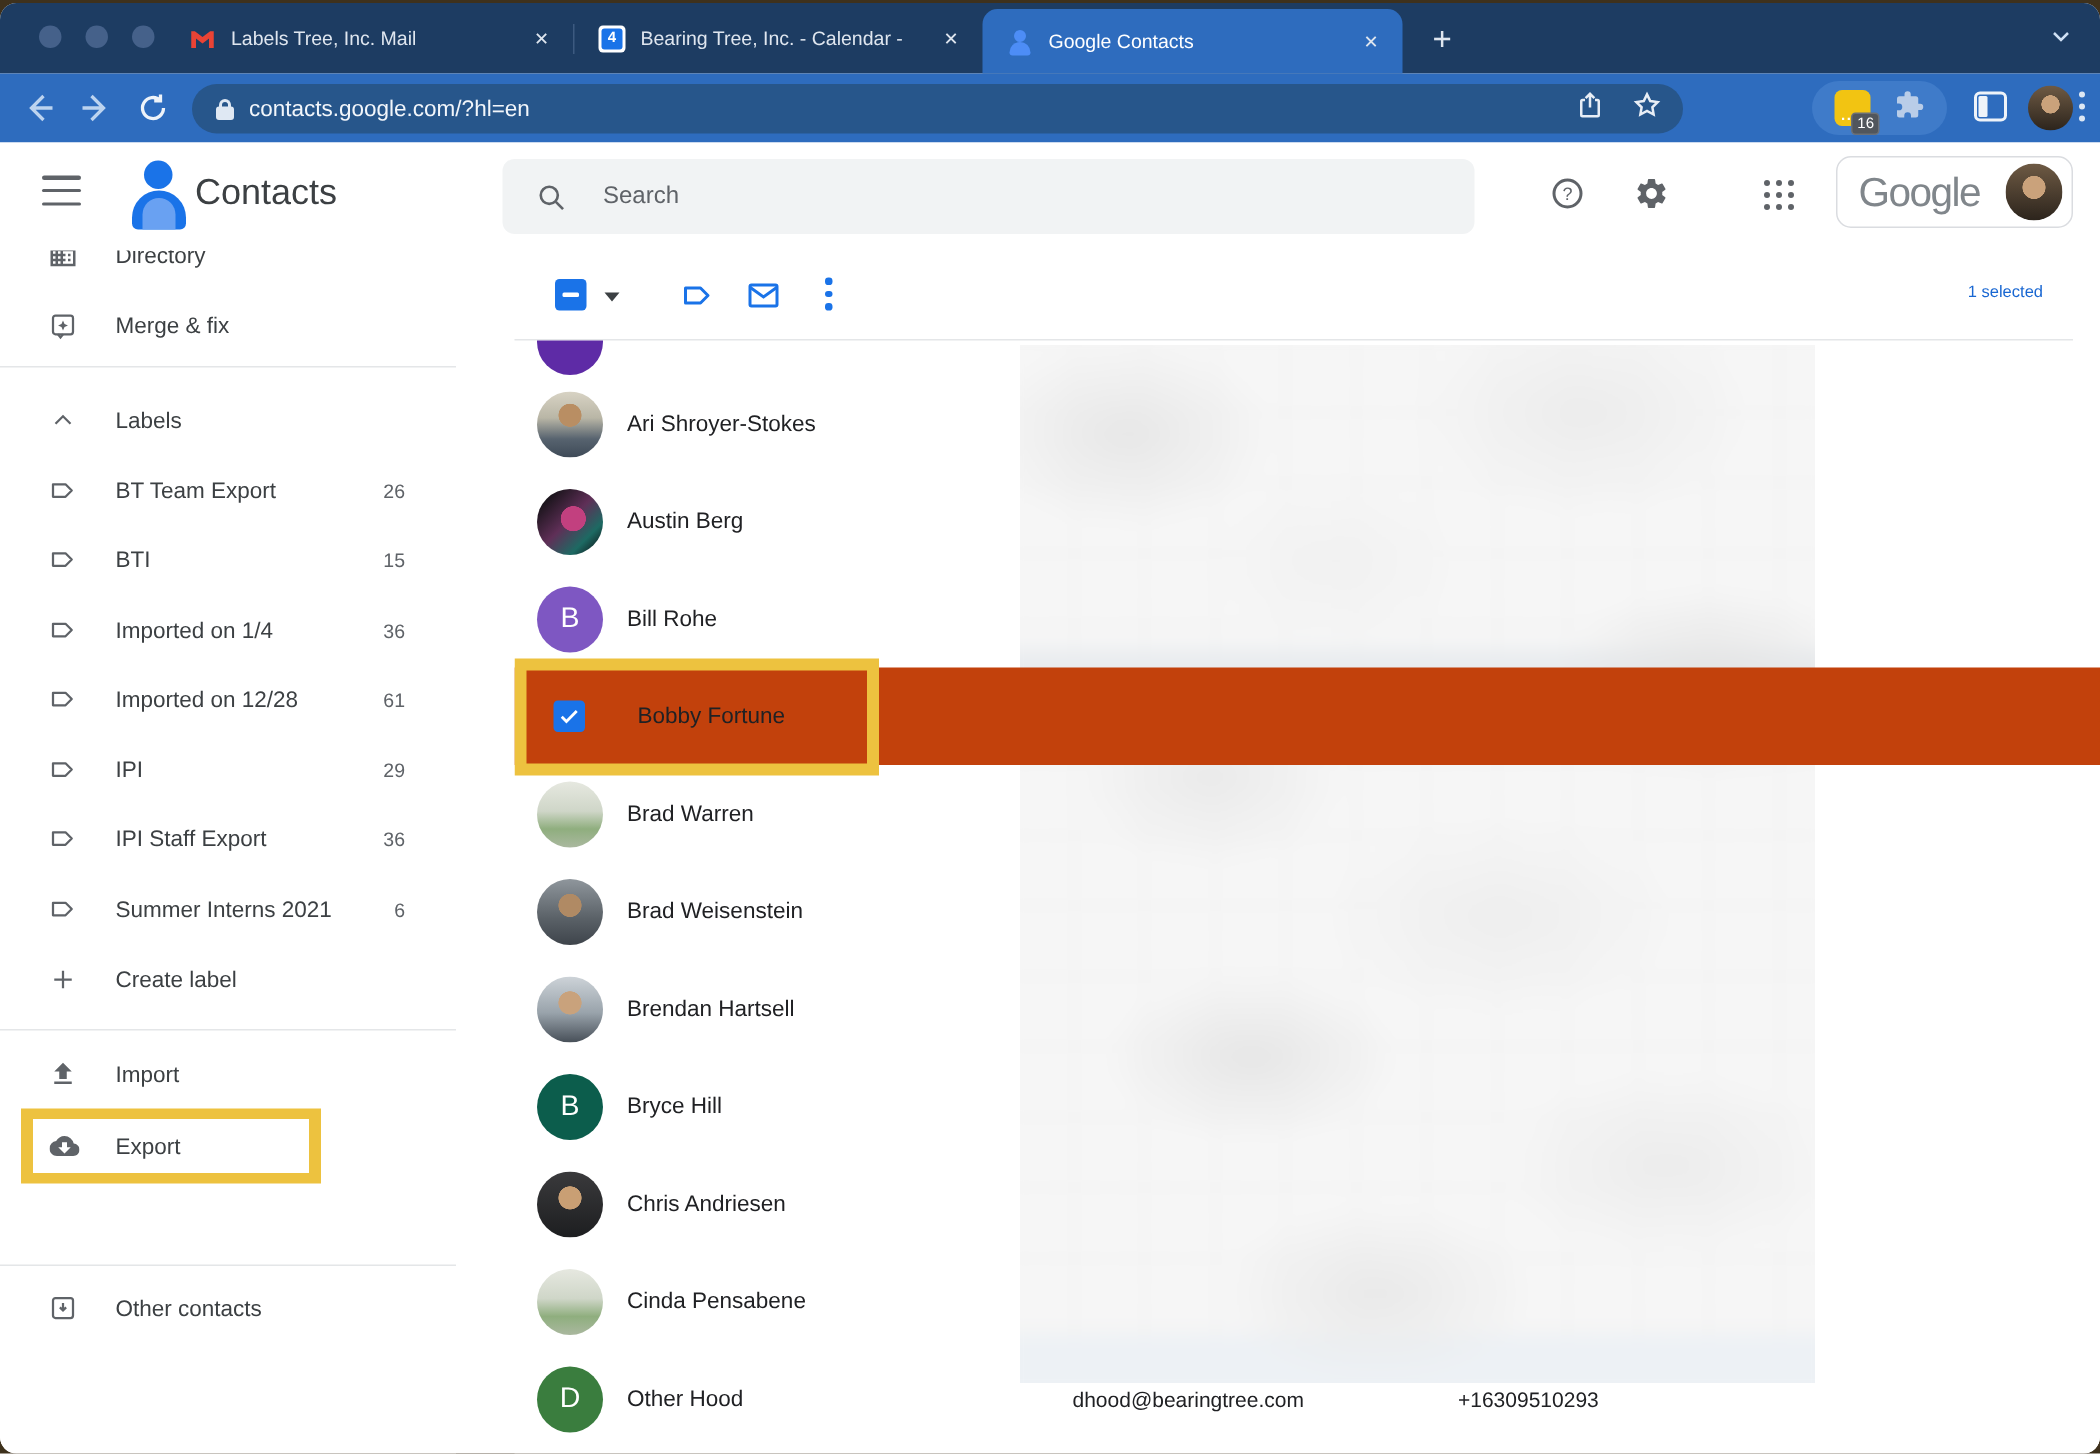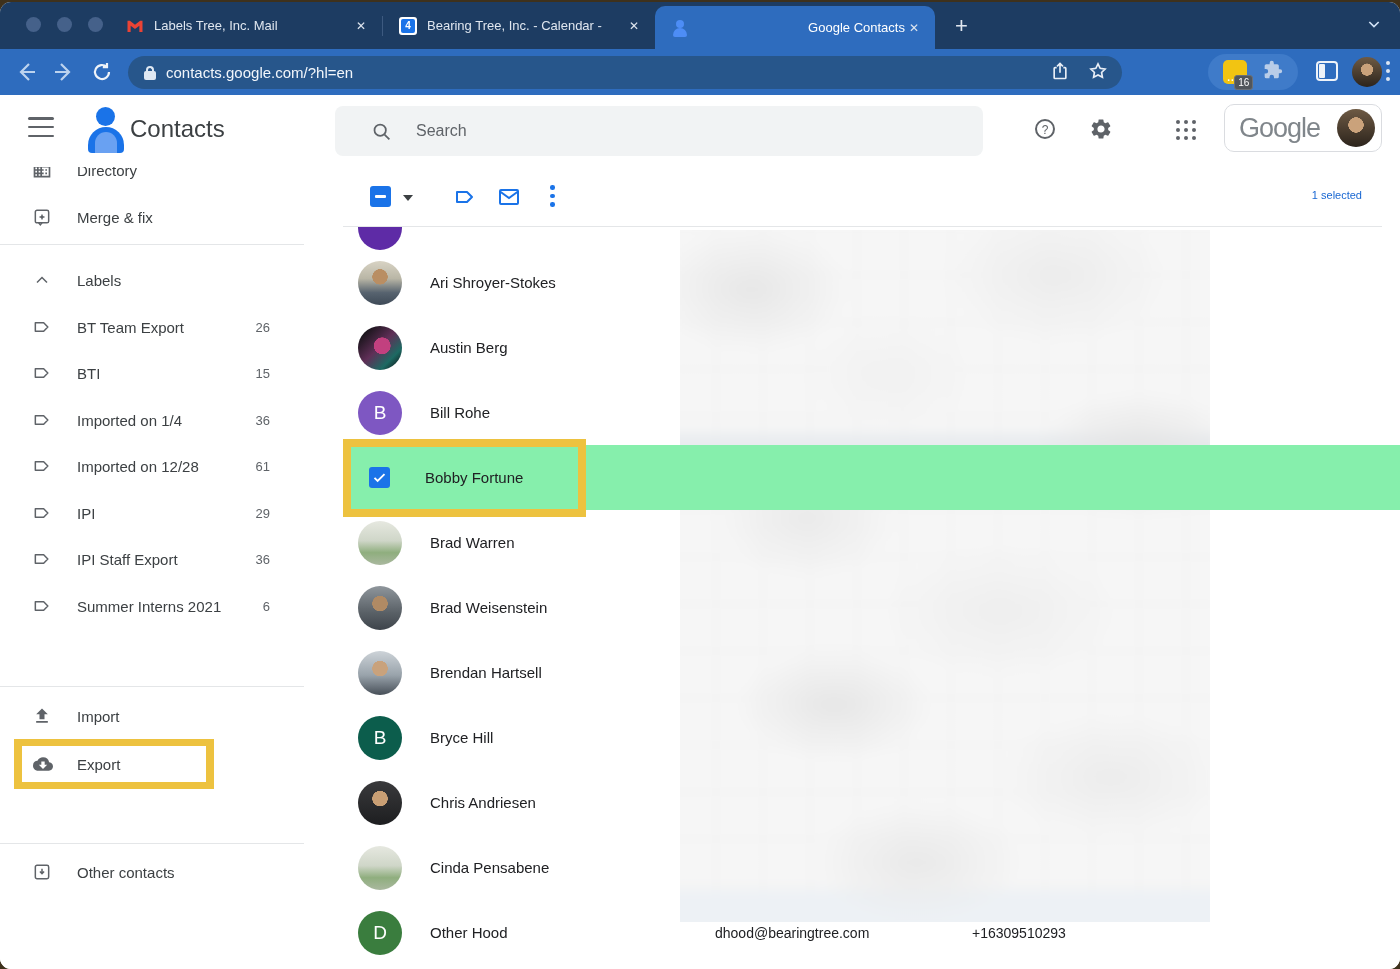--- a/index.html
+++ b/index.html
@@ -9,21 +9,21 @@
   .window { position:absolute; inset:2px 0 0 0; border-radius:11px; overflow:hidden; background:#fff; }
 
   
   .tabstrip { position:absolute; left:0; top:0; width:100%; height:47px; background:#1d3c62; }
   .traffic { position:absolute; top:15px; width:15px; height:15px; border-radius:50%; background:#45618a; }
   .t1{left:26px}.t2{left:57px}.t3{left:88px}
   .tabs { position:absolute; left:110px; top:0; height:47px; display:flex; align-items:stretch; }
   .tab { width:272px; display:flex; align-items:center; padding:0 12px 0 16px; position:relative; color:#dfe6ef; }
   .tab .title { flex:1; font-size:13px; white-space:nowrap; overflow:hidden; margin-left:10px; }
   .tab .close { font-size:12px; color:#dfe6ef; padding:2px 4px; }
-  .tab.active { background:#2e6cbe; border-radius:10px 10px 0 0; color:#fff; margin-top:4px; height:43px; width:280px;text-align:right; }
+  .tab.active { background:#2e6cbe; border-radius:10px 10px 0 0; color:#fff; margin-top:4px; height:43px; width:280px; }
   .tab-sep { width:1px; height:20px; background:#3d5a80; align-self:center; }
   .newtab { color:#dfe6ef; font-size:22px; font-weight:300; align-self:center; margin-left:14px; padding:0 6px; }
   .tab-search { position:absolute; right:18px; top:14px; color:#cfe0f4; }
 
   .favicon { width:18px; height:18px; flex:none; position:relative; }
   .fav-gmail svg{width:18px;height:18px}
   .fav-cal { background:#fff; border-radius:3px; display:flex; align-items:center; justify-content:center; }
   .fav-cal .inner { width:14px; height:14px; background:#1a73e8; border-radius:2px; color:#fff; font-size:10px; font-weight:bold; display:flex; align-items:center; justify-content:center; }
   .fav-contacts .head { position:absolute; left:5px; top:1px; width:8px; height:8px; border-radius:50%; background:#4d8df6; }
   .fav-contacts .bodyp { position:absolute; left:2px; top:9px; width:14px; height:9px; border-radius:7px 7px 2px 2px; background:#4d8df6; }
@@ -54,21 +54,21 @@
 
   
   .app-header { position:absolute; left:0; top:93px; width:100%; height:72px; background:#fff; }
   .hamburger { position:absolute; left:28px; top:22px; width:26px; height:20px; display:flex; flex-direction:column; justify-content:space-between; }
   .hamburger i { height:2.5px; background:#5f6368; border-radius:2px; }
   .app-logo { position:absolute; left:84px; top:8px; width:44px; height:52px; }
   .app-logo .head { position:absolute; left:12px; top:4px; width:19px; height:19px; border-radius:50%; background:#1a73e8; }
   .app-logo .bodyp { position:absolute; left:4px; top:24px; width:36px; height:26px; border-radius:18px 18px 4px 4px; background:#1a73e8; }
   .app-logo .bodyp::after { content:""; position:absolute; left:7px; top:5px; width:22px; height:21px; border-radius:11px 11px 0 0; background:#69a1f2; }
   .app-title { position:absolute; left:130px; top:20px; font-size:24px; color:#3c4043; }
-  .searchbox { position:absolute; left:335px; top:11px; width:648px; height:50px; background:#f1f3f4; border-radius:8px; display:flex; align-items:center; padding-left:36px; }
+  .searchbox { position:absolute; left:335px; top:11px; width:648px; height:50px; background:#f1f3f4; border-radius:8px; display:flex; align-items:center; padding-left:22px; }
   .searchbox svg { width:21px; height:21px; stroke:#5f6368; }
   .searchbox .ph { margin-left:24px; color:#5f6368; font-size:16px; }
   .hdr-ico { position:absolute; top:22px; color:#5f6368; }
   .hdr-ico svg { width:24px; height:24px; }
   .help-ico { left:1033px; }
   .gear-ico { left:1089px; }
   .grid-ico { left:1176px; top:25px; display:grid; grid-template-columns:repeat(3,4px); grid-gap:4px; }
   .grid-ico i { width:4px; height:4px; border-radius:50%; background:#5f6368; }
   .google-pill { position:absolute; right:18px; top:9px; width:158px; height:48px; border:1px solid #dadce0; border-radius:10px; background:#fff; display:flex; align-items:center; justify-content:space-between; padding:0 6px 0 14px; }
   .google-word { font-size:27px; color:#80868b; font-weight:500; letter-spacing:-1px; }
@@ -97,23 +97,23 @@
   .act-ico { position:absolute; top:18px; color:#1a73e8; }
   .act-ico svg { width:24px; height:24px; stroke:#1a73e8; fill:none; stroke-width:2; }
   .act-kebab { position:absolute; left:207px; top:18px; width:4px; display:flex; flex-direction:column; gap:4px; }
   .act-kebab i { width:4.5px; height:4.5px; border-radius:50%; background:#1a73e8; }
   .sel-count { position:absolute; right:20px; top:22px; color:#1967d2; font-size:11px; }
 
   .list { position:absolute; left:0; top:60px; width:1057px; height:744px; overflow:hidden; }
   .partial-av { position:absolute; left:15px; top:-21px; width:44px; height:44px; border-radius:50%; background:#5e2ba6; }
   .rows { position:absolute; left:0; top:23px; width:100%; }
   .crow { height:65px; display:flex; align-items:center; padding-left:15px; position:relative; }
-  .crow.selected { background:#86efac; }
+  .crow.selected { background:#c2410c; }
   .cav { width:44px; height:44px; border-radius:50%; flex:none; display:flex; align-items:center; justify-content:center; color:#fff; font-size:19px; }
-  .cname { margin-left:28px; color:#202124; font-size:15px; }
+  .cname { margin-left:16px; color:#202124; font-size:15px; }
   .ccheck { width:21px; height:21px; margin:11px; background:#1a73e8; border-radius:3px; flex:none; display:flex; align-items:center; justify-content:center; }
   .ccheck svg { width:15px; height:15px; stroke:#fff; stroke-width:3; fill:none; }
   .cemail { position:absolute; left:372px; color:#202124; font-size:14px; }
   .cphone { position:absolute; left:629px; color:#202124; font-size:14px; }
 
   .p-ari { background: radial-gradient(circle at 50% 36%, #b98e63 21%, rgba(0,0,0,0) 22%), linear-gradient(180deg,#d8d3c4 0%,#b9b6a6 40%,#57636f 72%,#3e4a57 100%); }
   .p-austin { background: radial-gradient(circle at 55% 45%, #c2407f 24%, rgba(0,0,0,0) 25%), linear-gradient(135deg,#141216 12%,#5f2f57 48%,#1d6a63 75%,#101418 95%); }
   .p-bldg { background: linear-gradient(180deg,#e6e8e0 0%,#cfd6c8 45%,#8fae7e 72%,#aab89f 100%); }
   .p-bradwei { background: radial-gradient(circle at 50% 40%, #b08a64 22%, rgba(0,0,0,0) 23%), linear-gradient(180deg,#8f969c 0%,#5a6167 60%,#3e444b 100%); }
   .p-brendan { background: radial-gradient(circle at 50% 40%, #c9a27c 22%, rgba(0,0,0,0) 23%), linear-gradient(180deg,#cdd3d8 0%,#99a3ab 55%,#474f58 100%); }
@@ -362,20 +362,26 @@
       <span>IPI Staff Export</span>
       <span class="count">36</span>
     </div>
     <div class="side-row" style="top:416px">
       <span class="ico"><svg viewBox="0 0 24 24" class="strokeic">
             <path d="M4 7h10l5 5-5 5H4z" stroke-linejoin="round"></path>
           </svg></span>
       <span>Summer Interns 2021</span>
       <span class="count">6</span>
     </div>
+    <div class="side-row" style="top:463px">
+      <span class="ico"><svg viewBox="0 0 24 24" class="strokeic">
+            <path d="M12 5v14M5 12h14"></path>
+          </svg></span>
+      <span>Create label</span>
+    </div>
     <div class="side-div" style="top:519px"></div>
 
     <div class="side-row" style="top:526px">
       <span class="ico">
         <svg viewBox="0 0 24 24">
             <path d="M9 16h6v-6h4l-7-7-7 7h4zM5 18h14v2H5z"></path>
           </svg>
       </span>
       <span>Import</span>
     </div>

